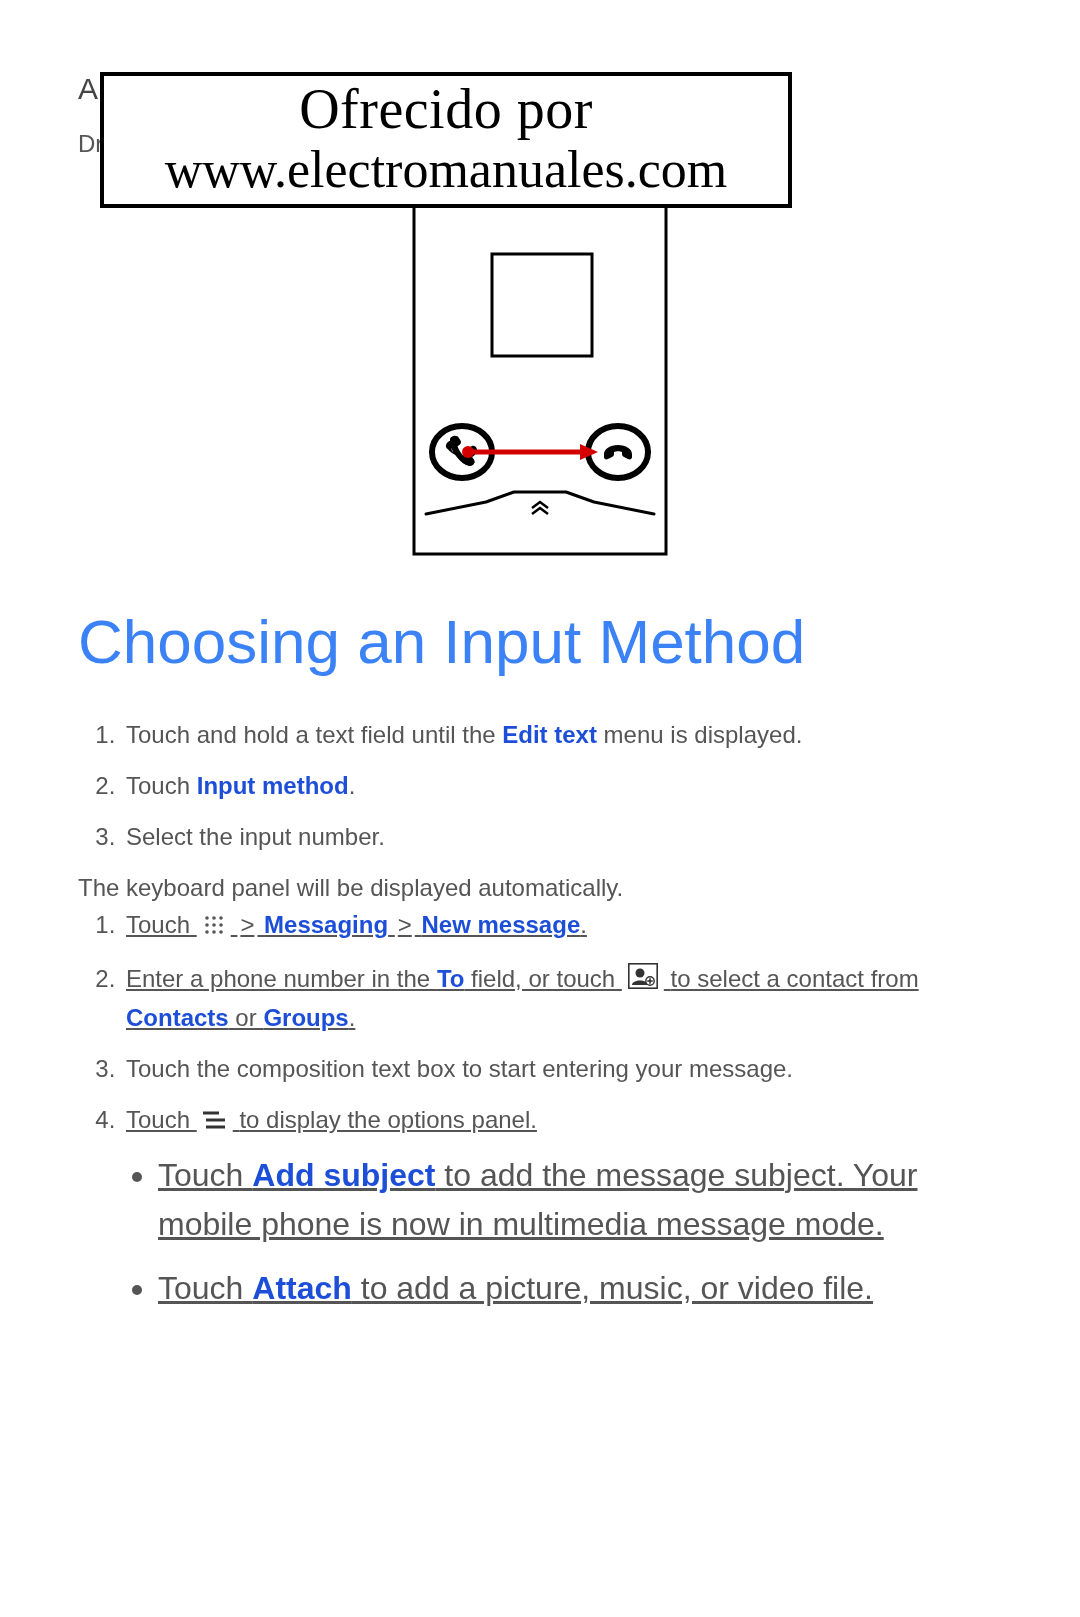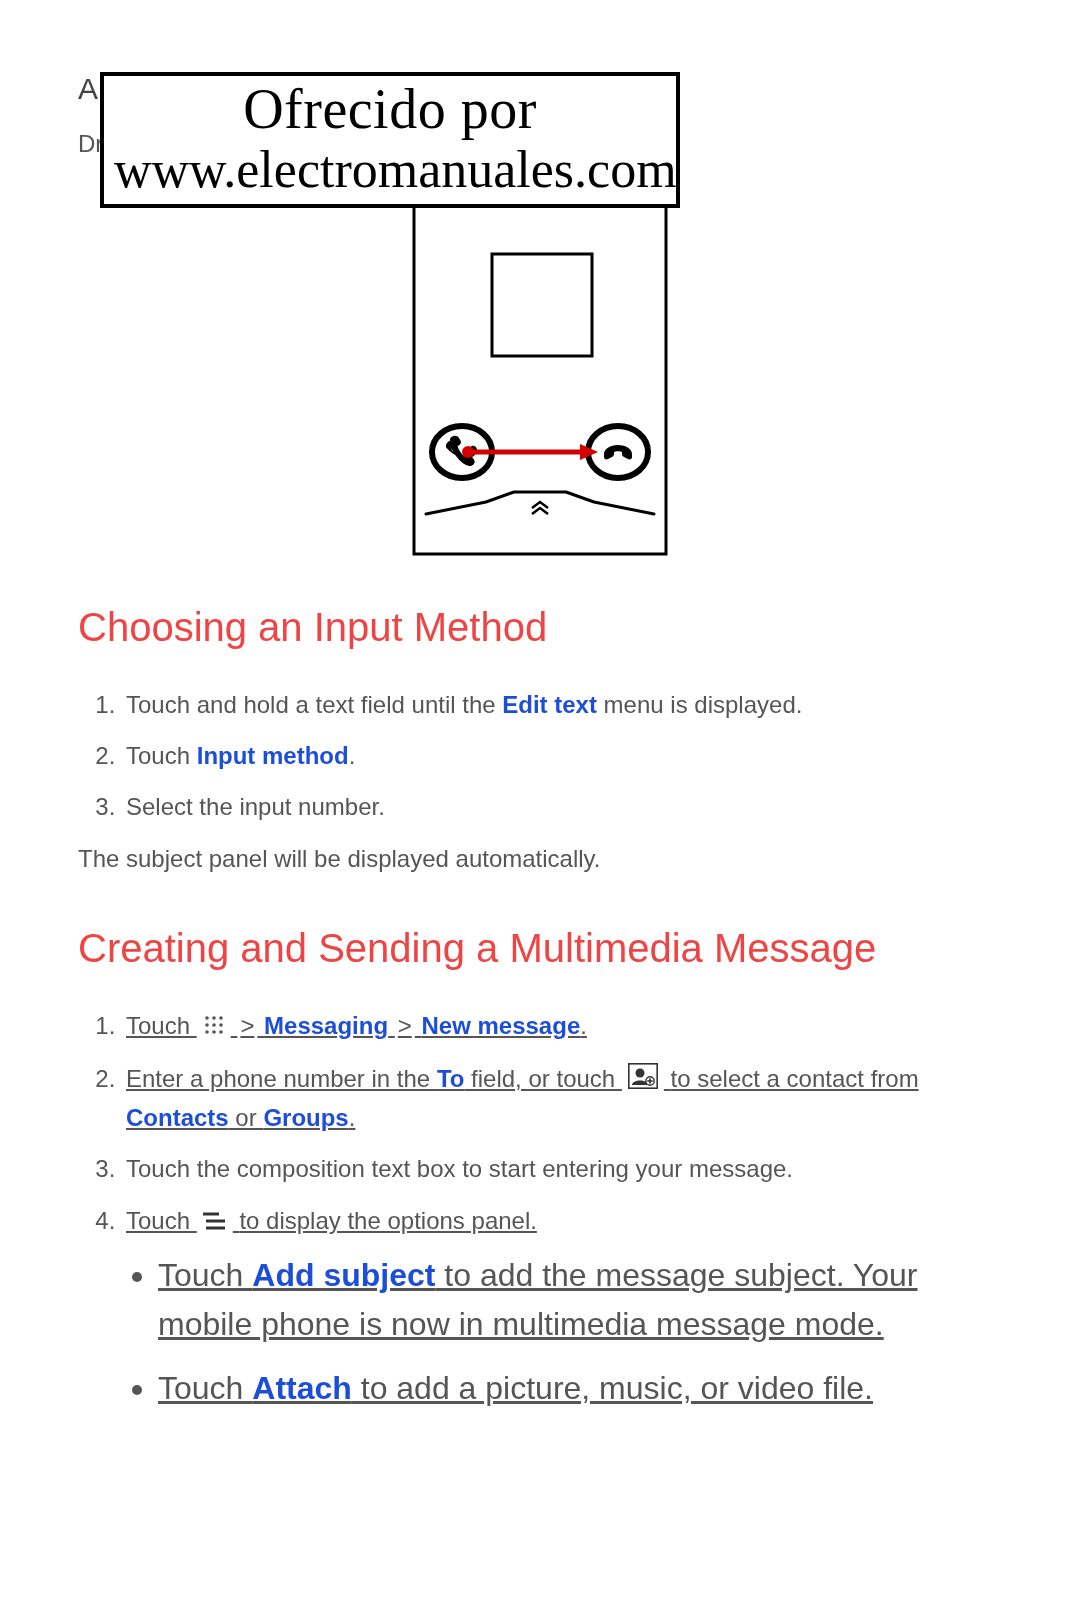--- a/index.html
+++ b/index.html
@@ -14,21 +14,21 @@
   }
   .page {
     position: relative;
     padding: 0 78px 60px 78px;
     box-sizing: border-box;
   }
   .overlay-watermark {
     position: absolute;
     top: 0;
     left: 100px;
-    width: 580px;
+    width: 692px;
     border: 4px solid #000;
     background: #fff;
     text-align: center;
     box-sizing: border-box;
     padding: 0 10px 6px;
     z-index: 5;
     color: #000;
   }
   .overlay-watermark .line1 {
     font-family: "Times New Roman", serif;
@@ -55,22 +55,22 @@
     display: flex;
     align-items: center;
     gap: 4px;
   }
   .instruction-line svg { flex: 0 0 auto; }
   .phone-diagram {
     display: block;
     margin: 36px auto 12px auto;
   }
   .big-heading {
-    font-size: 40px;
-    color: #ef4444;
+    font-size: 62px;
+    color: #3b82f6;
     font-weight: 400;
     margin-top: 44px;
     margin-bottom: 32px;
     line-height: 1.35;
   }
   ol.steps {
     list-style: decimal;
     padding-left: 44px;
     margin: 0;
   }
@@ -171,23 +171,22 @@
     <li>
       <span>Touch and hold a text field until the </span><span class="inline-strong">Edit text</span><span> menu is displayed.</span>
     </li>
     <li>
       <span>Touch </span><span class="inline-strong">Input method</span><span>.</span>
     </li>
     <li>
       <span>Select the input number.</span>
     </li>
   </ol>
-  <p class="plain-para">The subject panel will be displayed automatically.</p>
-
-  <div class="big-heading">Creating and Sending a Multimedia Message</div>
+  <p class="plain-para">The keyboard panel will be displayed automatically.</p>
+
 
   <ol class="steps">
     <li class="li-flow">
       <span>Touch </span>
       <span class="iconbox">
         <svg width="22" height="22" viewBox="0 0 22 22">
           <g fill="#555">
             <circle cx="4" cy="4" r="1.8"></circle>
               <circle cx="11" cy="4" r="1.8"></circle>
               <circle cx="18" cy="4" r="1.8"></circle>

